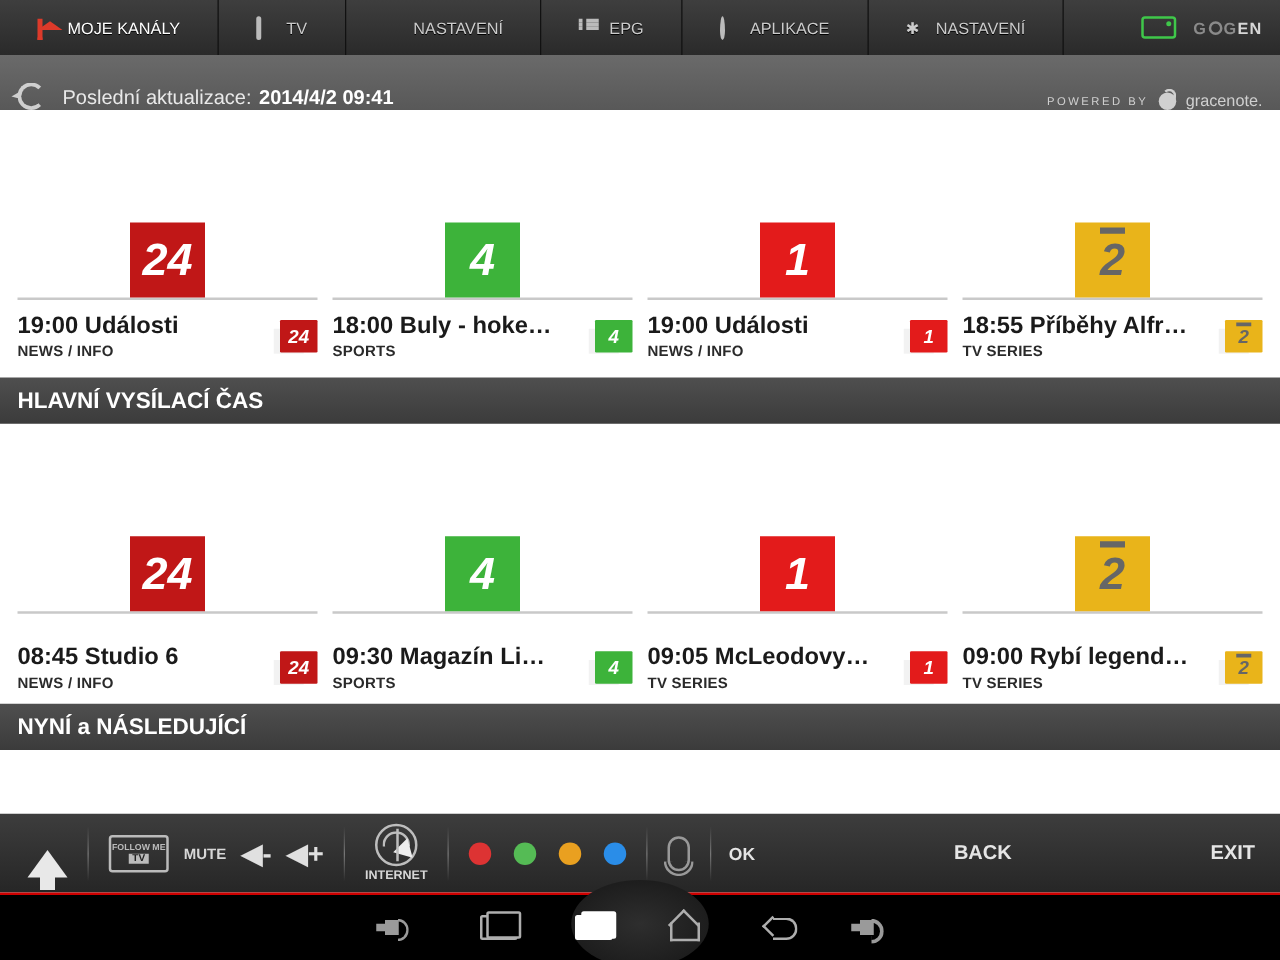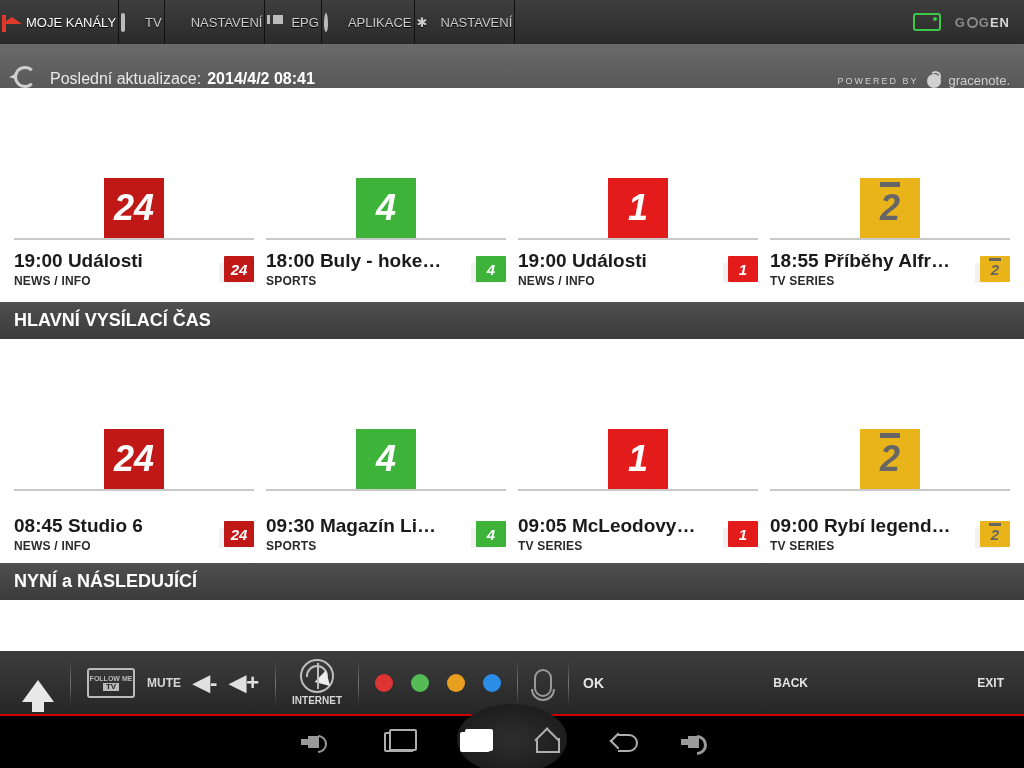--- a/index.html
+++ b/index.html
@@ -1,19 +1,19 @@
 <!DOCTYPE html>
 <html><head>
 <meta charset="utf-8">
 <style>
   *{box-sizing:border-box;margin:0;padding:0;font-family:Arial,Helvetica,sans-serif}
   html,body{width:1024px;height:768px;overflow:hidden;background:#fff}
   
   .topnav{height:44px;background:linear-gradient(#3e3e3e,#2a2a2a);display:flex;align-items:stretch;color:#ccc;font-size:13px}
-  .tab{display:flex;align-items:center;gap:8px;padding:0 2px;border-right:1px solid #111;cursor:pointer;text-shadow:0 1px 0 #000}
+  .tab{display:flex;align-items:center;gap:8px;padding:0 30px;border-right:1px solid #111;cursor:pointer;text-shadow:0 1px 0 #000}
   .tab.active{color:#fff}
   .tab .ticon{display:inline-block;width:16px;height:14px}
   .spacer{flex:1}
   .brand{display:flex;align-items:center;gap:14px;padding:0 14px}
   .brand-badge{width:28px;height:18px;border:2px solid #3fc74a;border-radius:3px;position:relative}
   .brand-badge:after{content:"";position:absolute;right:2px;top:2px;width:4px;height:4px;background:#3fc74a;border-radius:50%}
   .gogen{color:#8a8a8a;font-weight:800;letter-spacing:1px}
   .gogen b{color:#d6d6d6}
   .gogen .oo{display:inline-block;width:11px;height:11px;border:2px solid #8a8a8a;border-radius:50%;vertical-align:-1px;margin:0 1px}
   
@@ -59,21 +59,21 @@
   .vol{font:700 22px Arial;color:#e0e0e0}
   .globe{width:34px;height:34px;border:2px solid #bdbdbd;border-radius:50%;position:relative}
   .globe:before{content:"";position:absolute;inset:4px;border:2px solid #bdbdbd;border-radius:50%;clip-path:polygon(0 0,100% 0,100% 55%,0 55%)}
   .globe:after{content:"";position:absolute;left:15px;top:2px;bottom:2px;width:2px;background:#bdbdbd}
   .cursor-arr{position:absolute;right:-4px;bottom:-4px;width:0;height:0;border:8px solid transparent;border-top:14px solid #eee;transform:rotate(-45deg)}
   .cbtns{display:flex;gap:18px}
   .cdot{width:18px;height:18px;border-radius:50%}
   .mic{width:18px;height:28px;border:2px solid #999;border-radius:9px;position:relative}
   .mic:after{content:"";position:absolute;left:-5px;right:-5px;bottom:-6px;height:10px;border:2px solid #999;border-top:none;border-radius:0 0 14px 14px}
   .txtbtn{font:700 14px Arial;color:#e5e5e5;padding:0 10px;cursor:pointer}
-  .txtbtn.sm{font-size:12px}
+  .txtbtn.sm{font-size:16px}
   
   .anav{height:52px;background:#000;display:flex;align-items:center;justify-content:center;gap:48px;position:relative}
   .anav .oval{position:absolute;left:50%;top:-12px;transform:translateX(-50%);width:110px;height:70px;border-radius:55px/35px;background:radial-gradient(#2e2e2e,#161616)}
   .aicn{width:28px;height:28px;position:relative;z-index:2;cursor:pointer}
   .spk{width:11px;height:12px;background:#9a9a9a;position:relative;margin-top:8px}
   .spk:before{content:"";position:absolute;left:-7px;top:3px;width:7px;height:6px;background:#9a9a9a}
   .spk:after{content:"";position:absolute;right:-8px;top:-1px;width:7px;height:14px;border:2px solid #9a9a9a;border-left:none;border-radius:0 12px 12px 0}
   .spk.plus:after{border-width:3px}
   .recents{width:30px;height:20px;border:2px solid #aeaeae;border-radius:2px;position:relative;margin-top:4px}
   .recents:before{content:"";position:absolute;left:3px;top:-5px;width:24px;height:18px;border:2px solid #aeaeae;border-radius:2px;background:#000}
@@ -143,21 +143,21 @@
   <div class="spacer"></div>
   <div class="brand">
     <span class="brand-badge"></span>
     <span class="gogen">G<span class="oo"></span>G<b>EN</b></span>
   </div>
 </div>
 
 <div class="subhdr">
   <span class="refresh"></span>
   <span>Poslední aktualizace:</span>
-  <span class="ts">2014/4/2 08:41</span>
+  <span class="ts">2014/4/2 09:41</span>
   <span class="powered">
     <span>POWERED BY</span>
     <span class="gn-dot"></span>
     <span class="gn-word">gracenote.</span>
   </span>
 </div>
 
 <div class="content">
 
   <div class="row">

